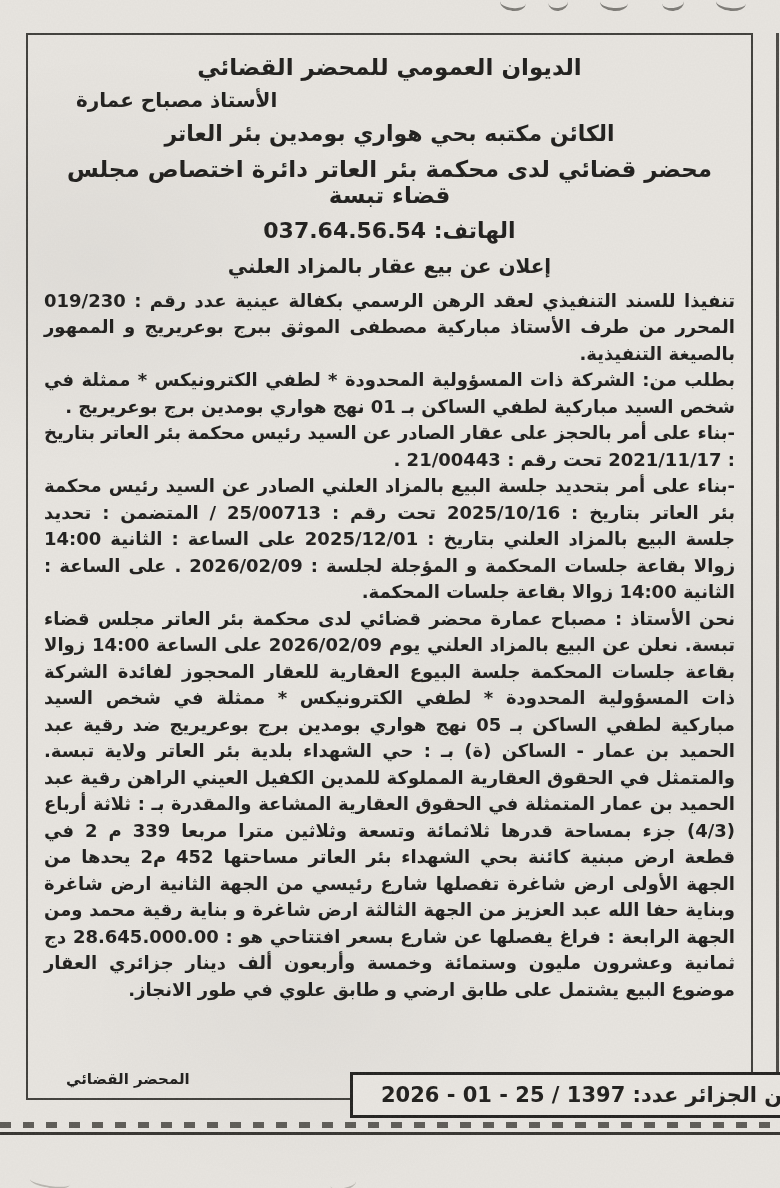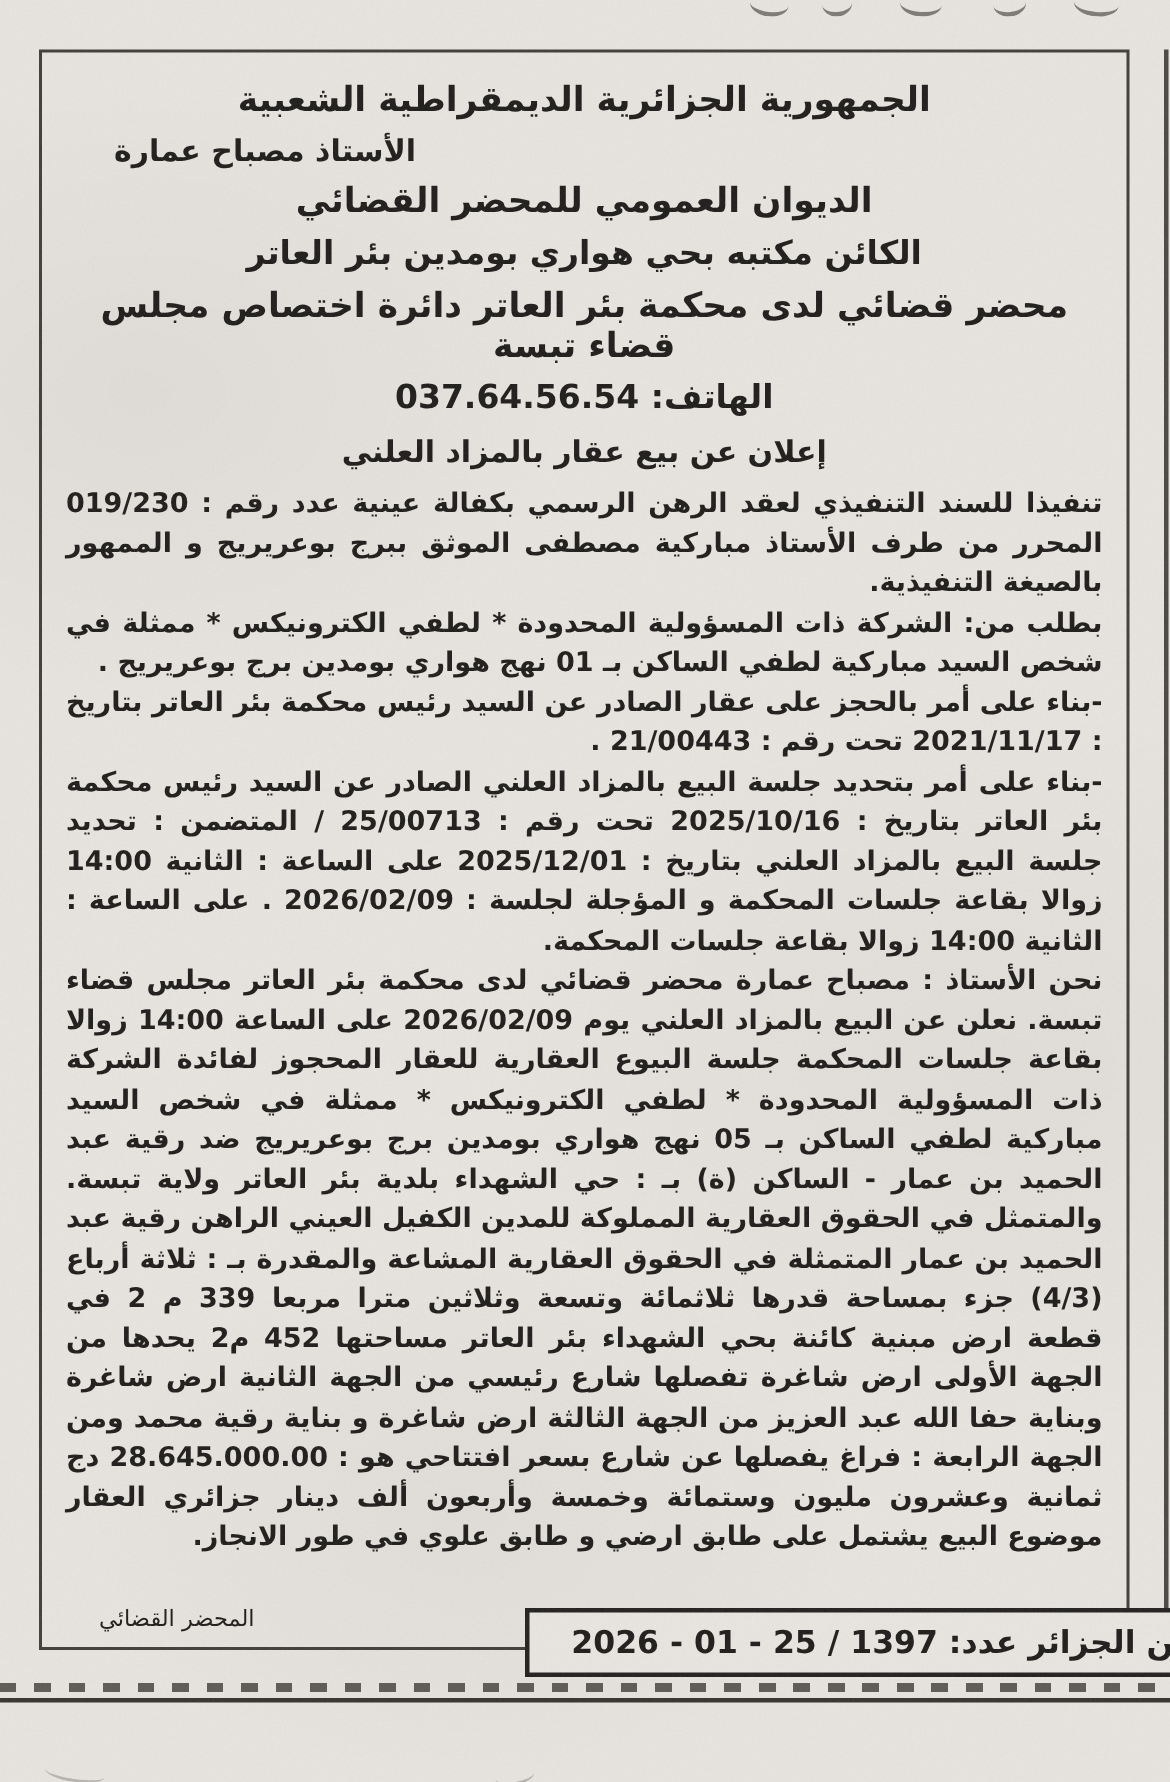--- a/index.html
+++ b/index.html
@@ -24,21 +24,21 @@
     border:2px solid #3f3e3a;box-sizing:border-box;
     padding:10px 16px 0 16px;direction:rtl;overflow:hidden;
   }
   .hdr{font-weight:700;text-align:center;line-height:1.15;margin:9px 0;}
   .fs-lg{font-size:23px;}
   .fs-md{font-size:22px;}
   .hdr-left{font-size:20px;text-align:left;padding-left:32px;margin:8px 0;}
   .notice-title{font-size:20px;margin:12px 0 10px 0;}
   .body-text{font-size:18px;font-weight:700;line-height:26.5px;text-align:justify;text-justify:inter-word;}
   .body-text p{margin:0;padding:0;}
-  .signature{position:absolute;left:38px;bottom:10px;font-size:15px;font-weight:400;direction:rtl;}
+  .signature{position:absolute;left:38px;bottom:10px;font-size:15px;font-weight:700;direction:rtl;}
   .stamp-box{
     position:absolute;left:350px;top:1072px;width:487px;height:46px;
     border:3px solid #22211f;box-sizing:border-box;background:#e9e6e1;
     display:flex;align-items:center;justify-content:center;
     font-size:21px;font-weight:700;direction:rtl;z-index:3;
   }
   .dashed-rule{position:absolute;left:0;top:1122px;width:780px;height:6px;
     background:repeating-linear-gradient(90deg,#44423d 0 11px,transparent 11px 23px);opacity:.85;}
   .solid-rule{position:absolute;left:0;top:1132px;width:780px;height:3px;background:#35332f;}
   .bottom-mark{position:absolute;height:10px;border-bottom:2px solid #8a877f;border-radius:50%;opacity:.5;}
@@ -56,23 +56,22 @@
 
 <span class="frag" style="left:500px;width:26px;transform:rotate(6deg);"></span>
 <span class="frag" style="left:548px;width:20px;transform:rotate(-5deg);"></span>
 <span class="frag" style="left:600px;width:28px;transform:rotate(4deg);"></span>
 <span class="frag" style="left:662px;width:22px;transform:rotate(-6deg);"></span>
 <span class="frag" style="left:716px;width:30px;transform:rotate(5deg);"></span>
 
 <div class="neighbor"></div>
 
 <div class="notice-box">
-  <div class="hdr fs-lg">الجمهورية الجزائرية الديمقراطية الشعبية</div>
+  <div class="hdr fs-lg">الديوان العمومي للمحضر القضائي</div>
   <div class="hdr hdr-left">الأستاذ مصباح عمارة</div>
-  <div class="hdr fs-lg">الديوان العمومي للمحضر القضائي</div>
   <div class="hdr fs-md">الكائن مكتبه بحي هواري بومدين بئر العاتر</div>
   <div class="hdr fs-lg">محضر قضائي لدى محكمة بئر العاتر دائرة اختصاص مجلس قضاء تبسة</div>
   <div class="hdr fs-md">الهاتف: 037.64.56.54</div>
   <div class="hdr notice-title">إعلان عن بيع عقار بالمزاد العلني</div>
 
   <div class="body-text">
     <p>تنفيذا للسند التنفيذي لعقد الرهن الرسمي بكفالة عينية عدد رقم : 019/230 المحرر من طرف الأستاذ مباركية مصطفى الموثق ببرج بوعريريج و الممهور بالصيغة التنفيذية.</p>
     <p>بطلب من: الشركة ذات المسؤولية المحدودة * لطفي الكترونيكس * ممثلة في شخص السيد مباركية لطفي الساكن بـ 01 نهج هواري بومدين برج بوعريريج .</p>
     <p>-بناء على أمر بالحجز على عقار الصادر عن السيد رئيس محكمة بئر العاتر بتاريخ : 2021/11/17 تحت رقم : 21/00443 .</p>
     <p>-بناء على أمر بتحديد جلسة البيع بالمزاد العلني الصادر عن السيد رئيس محكمة بئر العاتر بتاريخ : 2025/10/16 تحت رقم : 25/00713 / المتضمن : تحديد جلسة البيع بالمزاد العلني بتاريخ : 2025/12/01 على الساعة : الثانية 14:00 زوالا بقاعة جلسات المحكمة و المؤجلة لجلسة : 2026/02/09 . على الساعة : الثانية 14:00 زوالا بقاعة جلسات المحكمة.</p>

